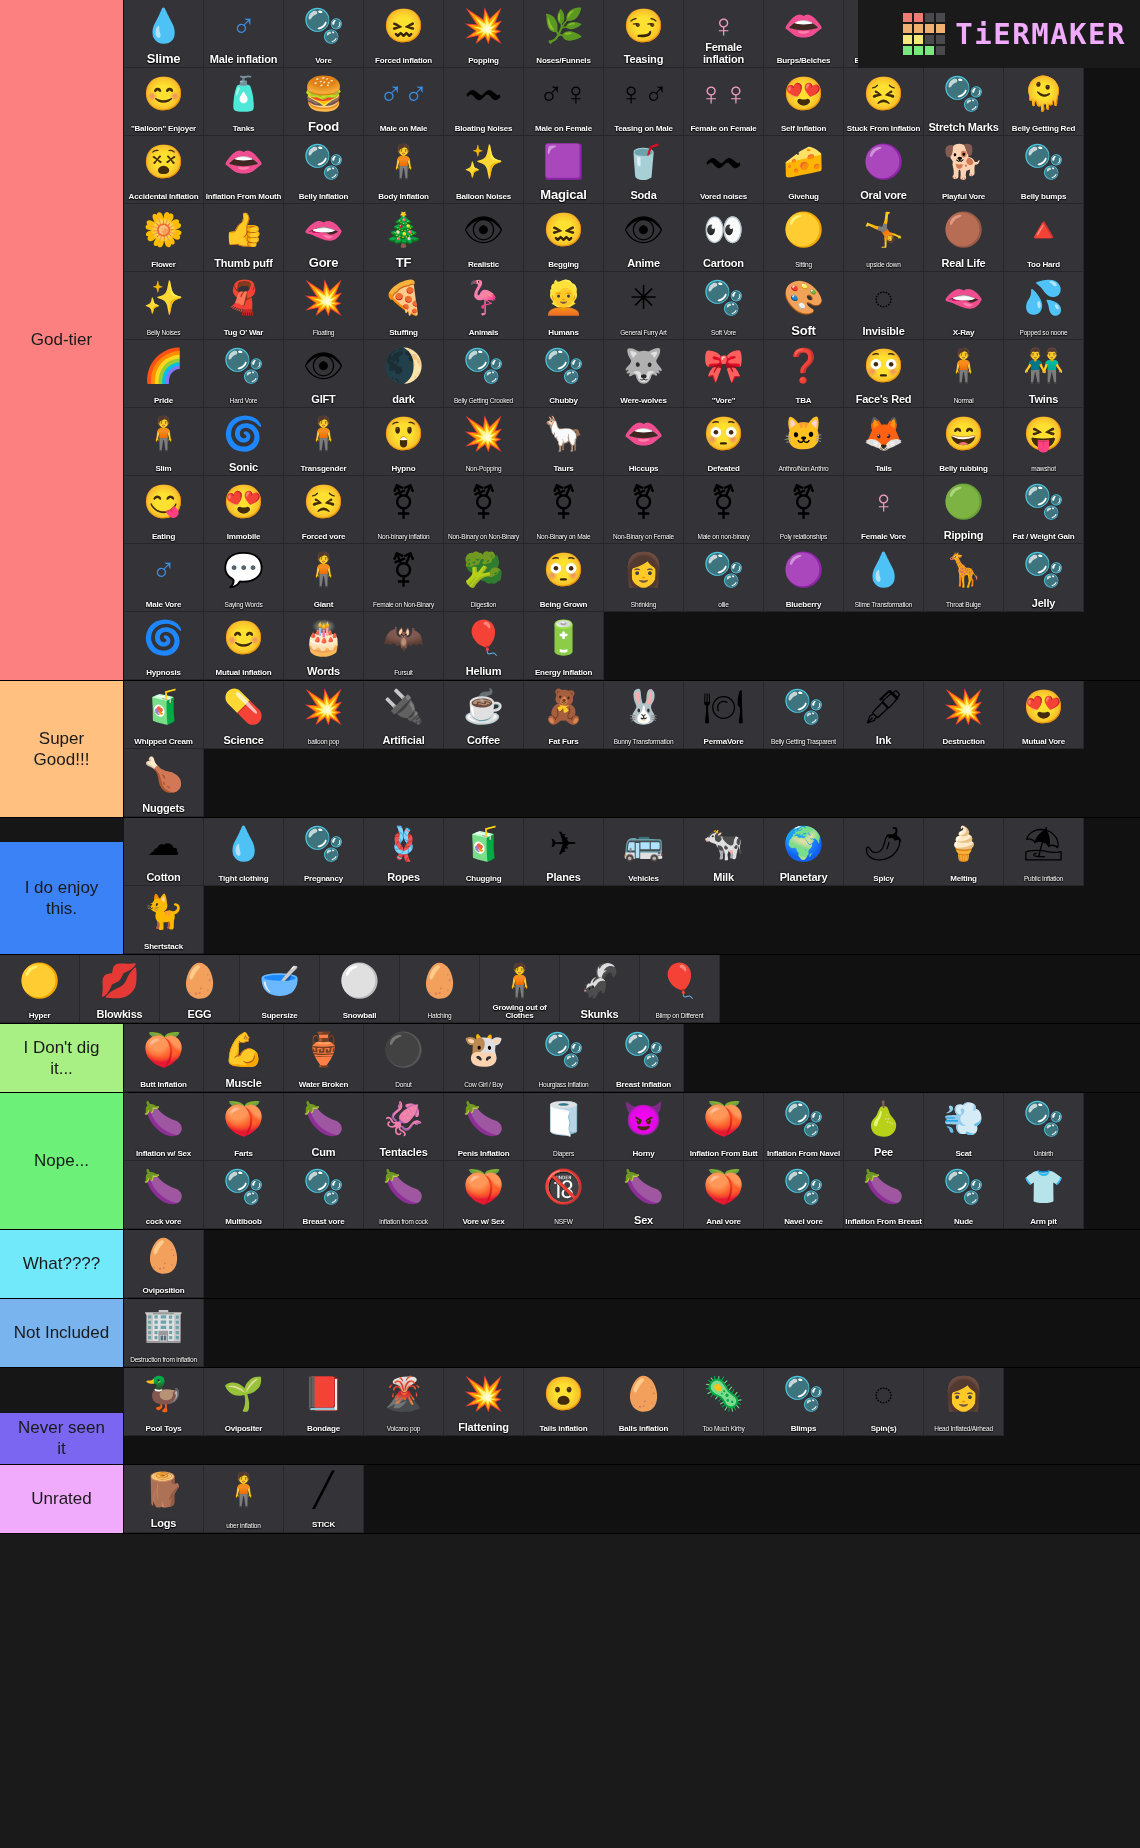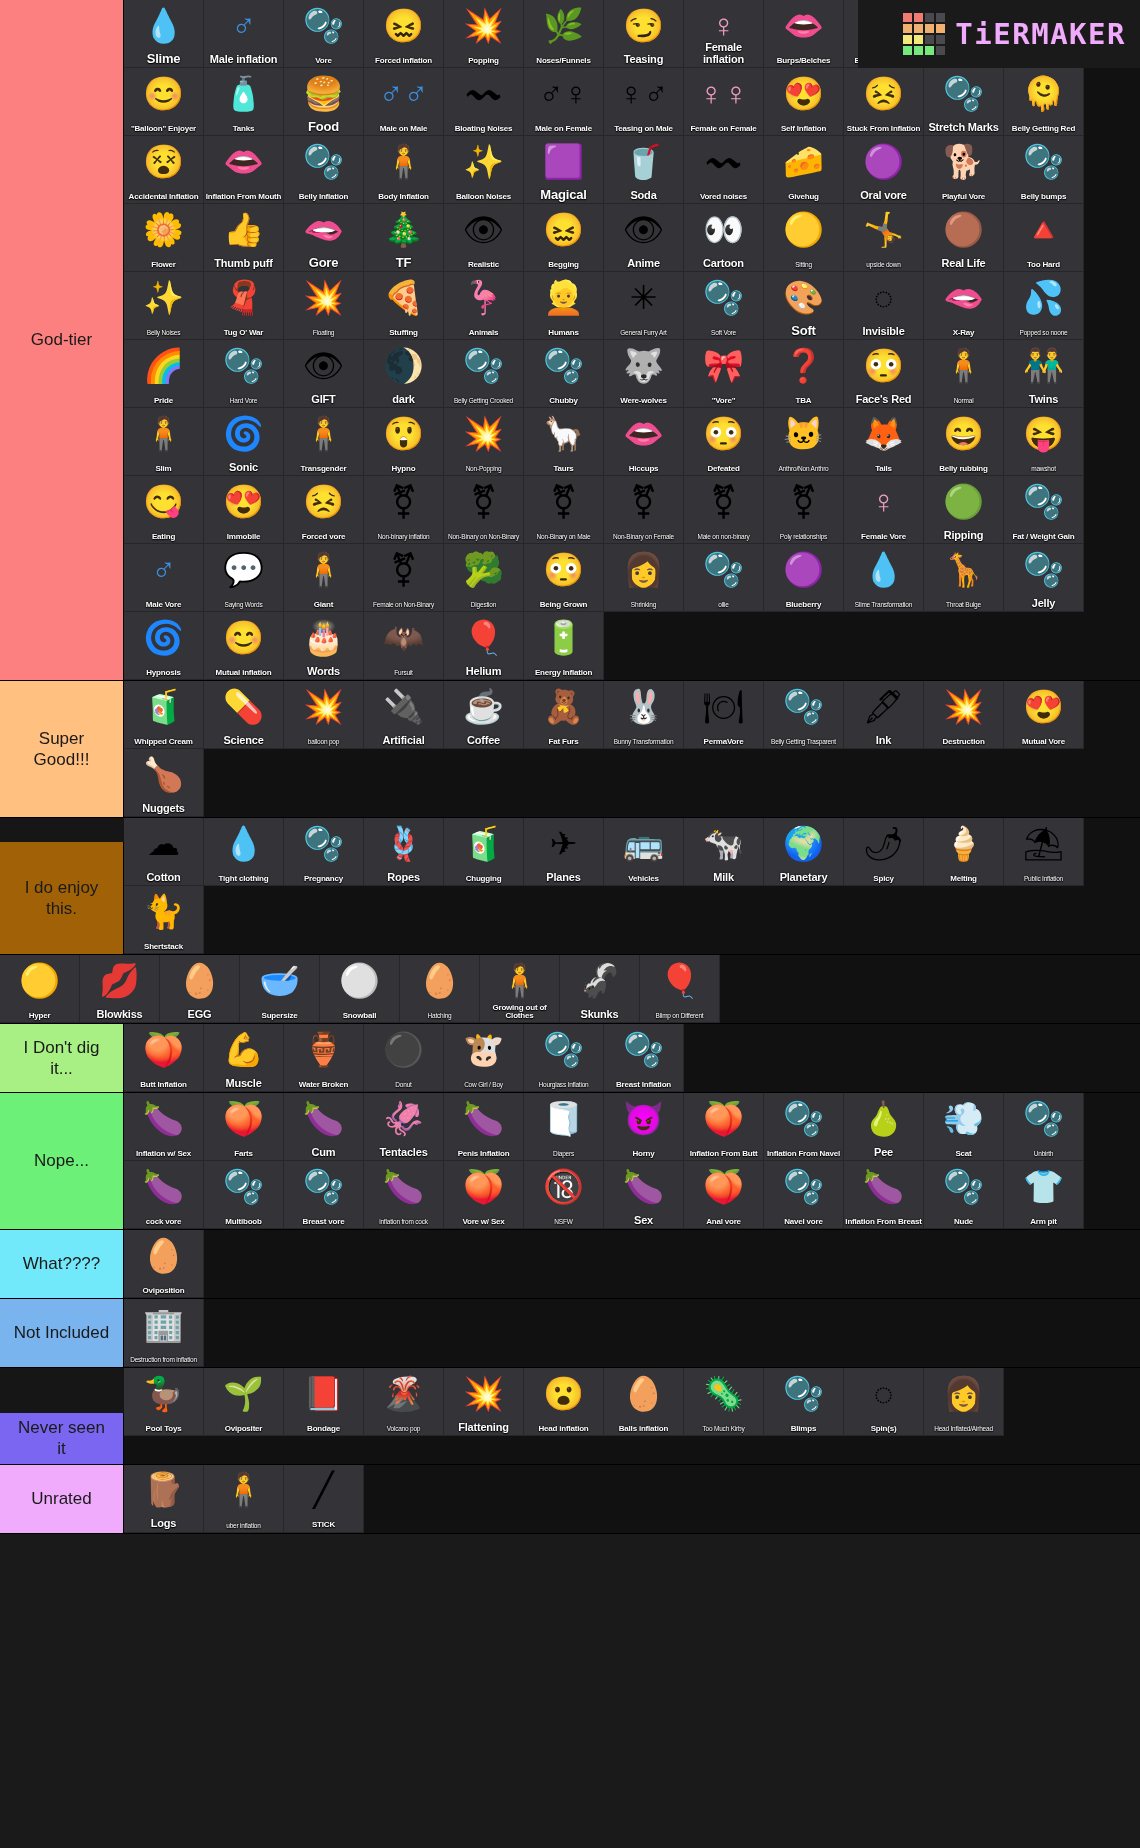--- a/index.html
+++ b/index.html
@@ -657,21 +657,21 @@
             <span class="glyph">😍</span>
             <span class="cap sm">Mutual Vore</span>
           </div>
           <div class="tile">
             <span class="glyph">🍗</span>
             <span class="cap med">Nuggets</span>
           </div>
         </div>
       </div>
       <div class="tier-row">
-        <div class="tier-label" style="background: #a16207; margin-top: 24px;">I do enjoy this.</div>
+        <div class="tier-label" style="background: #3b82f6; margin-top: 24px;">I do enjoy this.</div>
         <div class="tier-items">
           <div class="tile">
             <span class="glyph">☁</span>
             <span class="cap med">Cotton</span>
           </div>
           <div class="tile">
             <span class="glyph">💧</span>
             <span class="cap sm">Tight clothing</span>
           </div>
           <div class="tile">
@@ -930,21 +930,21 @@
           <div class="tile">
             <span class="glyph">🌋</span>
             <span class="cap xs">Volcano pop</span>
           </div>
           <div class="tile">
             <span class="glyph">💥</span>
             <span class="cap med">Flattening</span>
           </div>
           <div class="tile">
             <span class="glyph">😮</span>
-            <span class="cap sm">Head inflation</span>
+            <span class="cap sm">Tails inflation</span>
           </div>
           <div class="tile">
             <span class="glyph">🥚</span>
             <span class="cap sm">Balls inflation</span>
           </div>
           <div class="tile">
             <span class="glyph">🦠</span>
             <span class="cap xs">Too Much Kirby</span>
           </div>
           <div class="tile">

